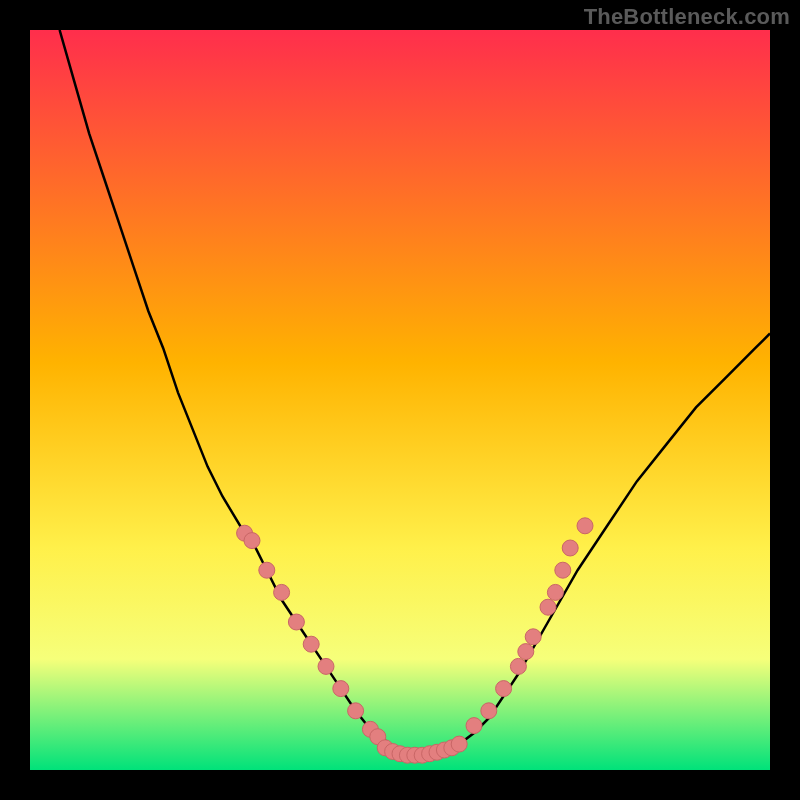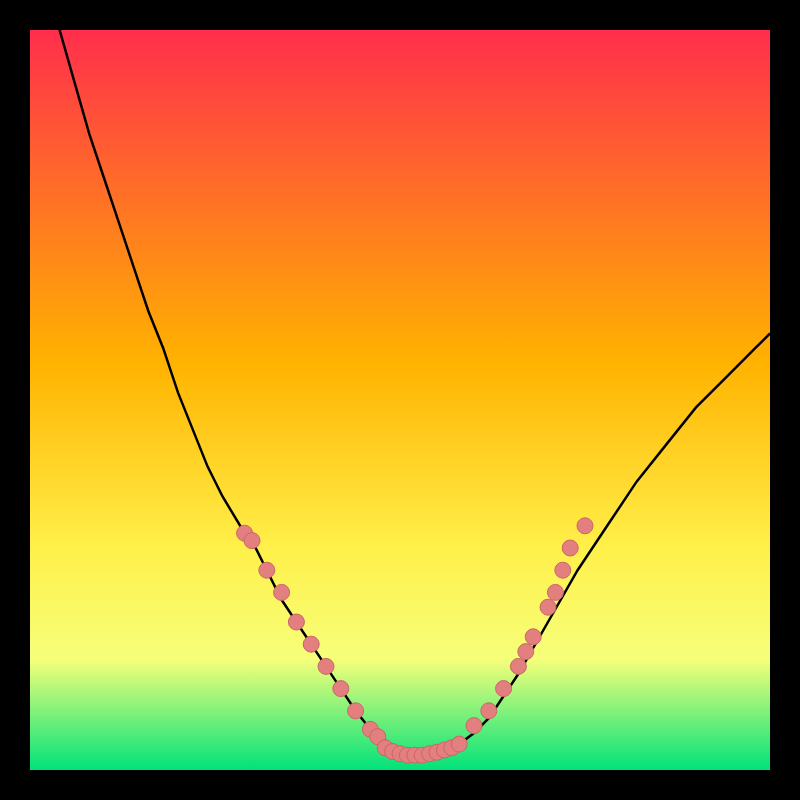--- a/index.html
+++ b/index.html
@@ -34,20 +34,21 @@
     height: 740px;
   }
   svg {
     display: block;
   }
 </style>
 </head>
 <body>
 
 <div class="container">
+  <div class="watermark">TheBottleneck.com</div>
   <div class="plot">
     <svg id="chart-svg" width="740" height="740" viewBox="0 0 740 740">
       <defs>
         <linearGradient id="bg-grad" x1="0" y1="0" x2="0" y2="1">
           <stop id="g0" offset="0%" stop-color="#ff2e4c"></stop>
           <stop id="g1" offset="45%" stop-color="#ffb300"></stop>
           <stop id="g2" offset="70%" stop-color="#fff04a"></stop>
           <stop id="g3" offset="85%" stop-color="#f6ff7a"></stop>
           <stop id="g4" offset="100%" stop-color="#00e27a"></stop>
         </linearGradient>

